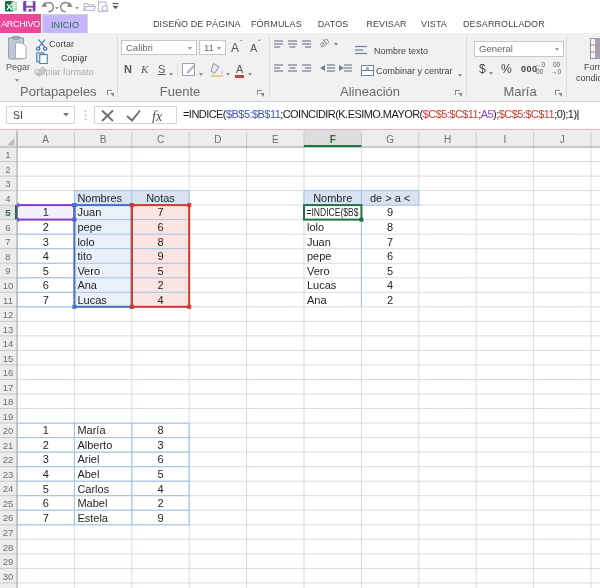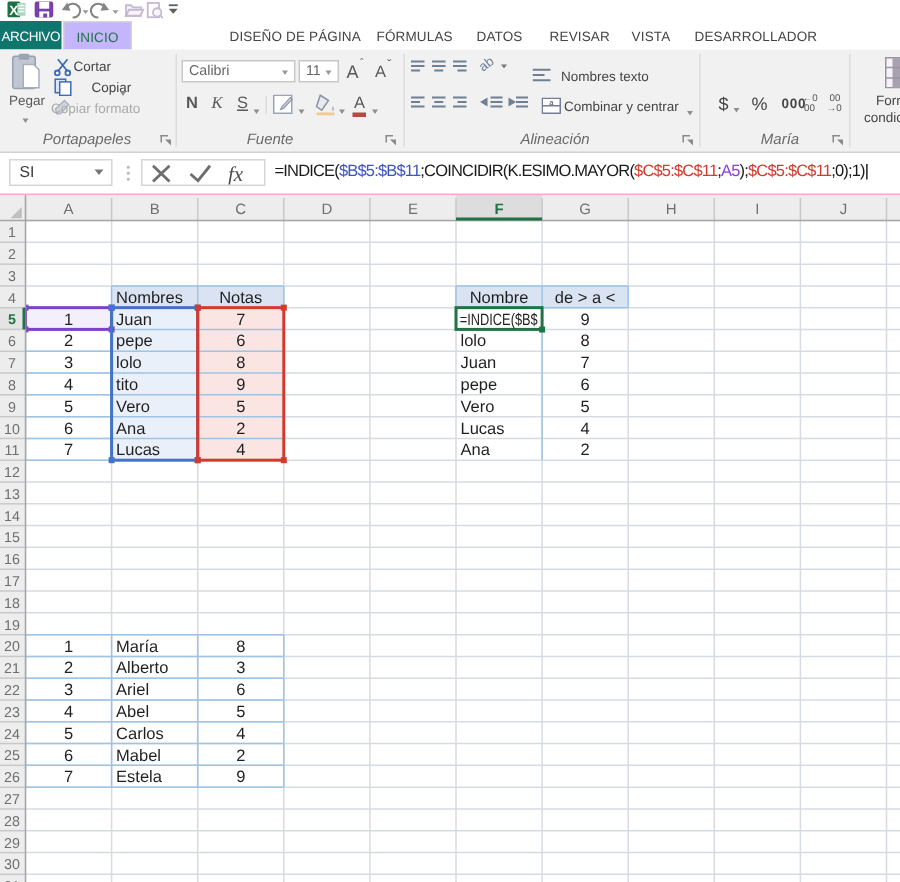--- a/index.html
+++ b/index.html
@@ -8,28 +8,28 @@
   font-family:"Liberation Sans", sans-serif; }
 #app { position:relative; width:600px; height:588px; }
 .abs { position:absolute; }
 
 #qat { position:absolute; left:0; top:0; width:600px; height:14px; background:#fff; }
 
 #tabs { position:absolute; left:0; top:14px; width:600px; height:19px; background:#fff;
   font-size:9px; color:#444; }
 .tab { position:absolute; top:0; height:19px; line-height:20px; text-align:center;
   white-space:nowrap; letter-spacing:0.1px; }
-#tab-archivo { left:0; width:41px; background:#0f766e; color:#fff; letter-spacing:-0.3px; }
+#tab-archivo { left:0; width:41px; background:#ec4899; color:#fff; letter-spacing:-0.3px; }
 #tab-inicio { left:42px; width:46px; background:#c4b5fd; color:#217346;
   border:1px solid #d4d4d4; border-bottom:none; }
 
 #ribbon { position:absolute; left:0; top:33px; width:600px; height:69px; background:#f1f1f1;
   border-bottom:1px solid #d2d2d2; font-size:9px; color:#444; }
 .vsep { position:absolute; top:3px; width:1px; height:62px; background:#dcdcdc; }
-.glabel { position:absolute; bottom:2px; font-size:10px; color:#6a6a6a; text-align:center;font-style:italic; }
+.glabel { position:absolute; bottom:2px; font-size:13px; color:#6a6a6a; text-align:center; }
 .combo { position:absolute; background:#fff; border:1px solid #c6c6c6; color:#666;
   font-size:9.5px; line-height:13px; padding-left:4px; }
 .combo .ca { position:absolute; right:4px; top:6px; width:0; height:0;
   border-left:2.5px solid transparent; border-right:2.5px solid transparent; border-top:3px solid #999; }
 .dl { position:absolute; width:7px; height:7px; }
 .dl:before { content:""; position:absolute; left:0; top:0; width:4px; height:4px;
   border-left:1px solid #8a8a8a; border-top:1px solid #8a8a8a; }
 .dl:after { content:""; position:absolute; right:0; bottom:0; width:0; height:0;
   border-top:4px solid transparent; border-left:4px solid #8a8a8a; transform:rotate(180deg); }
 .darr { display:inline-block; width:0; height:0; border-left:2.5px solid transparent;
@@ -197,31 +197,32 @@
     <path d="M65 26 l5 3 l-5 3 Z" fill="#6f7f94"></path>
     <path d="M60 4 l4 0 l-2 2.6 Z" fill="#777"></path>
   </svg>
   <svg class="abs" style="left:355px;top:12px;" width="13" height="11" viewBox="0 0 13 11">
     <g stroke="#6f7f94" stroke-width="1.2">
       <line x1="0" y1="1.5" x2="12" y2="1.5"></line>
           <line x1="0" y1="5" x2="8" y2="5"></line>
           <line x1="0" y1="8.5" x2="12" y2="8.5"></line>
     </g>
   </svg>
-  <div class="abs" style="left:374px;top:13px;">Nombres texto</div>
+  <div class="abs" style="left:374px;top:13px;">Nombre texto</div>
   <svg class="abs" style="left:361px;top:32px;" width="13" height="11" viewBox="0 0 13 11">
     <rect x="0.5" y="0.5" width="12" height="10" fill="#fff" stroke="#6f7f94"></rect>
     <line x1="0.5" y1="5.5" x2="12.5" y2="5.5" stroke="#6f7f94"></line>
     <text x="6.5" y="4.8" font-size="5" fill="#444" text-anchor="middle">a</text>
   </svg>
   <div class="abs" style="left:376px;top:33px;">Combinar y centrar</div>
   <div class="abs" style="left:458px;top:37px;"><span class="darr"></span></div>
   <div class="glabel" style="left:330px;width:80px;">Alineación</div>
   <div class="dl" style="left:455px;bottom:4px;"></div>
 
+  <div class="combo" style="left:474px;top:8px;width:90px;height:16px;">General<span class="ca" style="top:6px;"></span></div>
   <div class="abs" style="left:479px;top:29px;font-size:12px;color:#444;">$</div>
   <div class="abs" style="left:489px;top:35px;"><span class="darr"></span></div>
   <div class="abs" style="left:501px;top:29px;font-size:12px;color:#444;">%</div>
   <div class="abs" style="left:521px;top:31px;font-size:9px;color:#444;letter-spacing:0.5px;font-weight:bold;">000</div>
   <svg class="abs" style="left:535px;top:28px;" width="30" height="16" viewBox="0 0 30 16">
     <g font-size="6.5" fill="#555">
       <text x="0" y="6">←0</text>
           <text x="1" y="13">00</text>
       <text x="18" y="6">00</text>
           <text x="16" y="13">→0</text>

